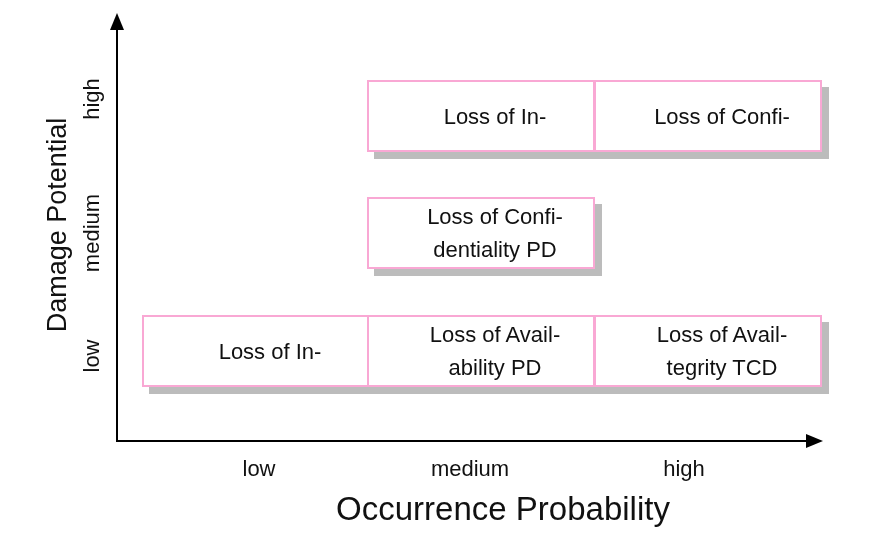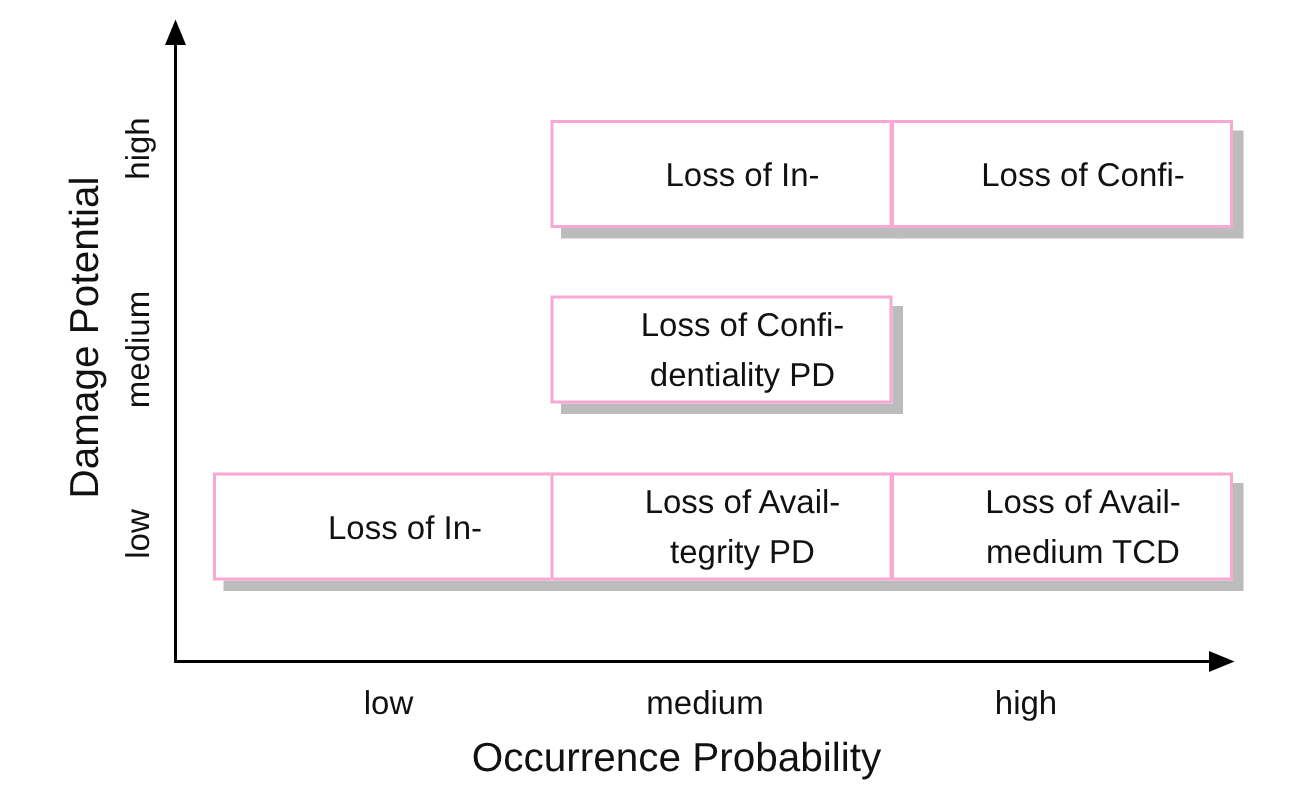--- a/index.html
+++ b/index.html
@@ -25,22 +25,22 @@
   .y-tick-high   { top:99px; }
   .y-tick-medium { top:233px; }
   .y-tick-low    { top:356px; }
 
   
   .x-tick { position:absolute; top:456px; transform:translateX(-50%);
             font-size:22px; white-space:nowrap; }
   .x-tick-low    { left:259px; }
   .x-tick-medium { left:470px; }
   .x-tick-high   { left:684px; }
-  .x-title { position:absolute; left:451px; top:490px; transform:translateX(-50%);
-             font-size:27px; white-space:nowrap; }
+  .x-title { position:absolute; left:503px; top:490px; transform:translateX(-50%);
+             font-size:33px; white-space:nowrap; }
 
   
   .box { position:absolute; width:196px; height:68px;
          background:#ffffff; border:2px solid #f9a8d4;
          box-shadow:7px 7px 0 #bcbcbc;
          display:flex; flex-direction:column; align-items:center; justify-content:center;
          font-size:22px; line-height:33px; text-align:center; white-space:nowrap;padding-left:28px; }
   .box-1 { left:367px; top:80px;  }
   .box-2 { left:594px; top:80px;  }
   .box-3 { left:367px; top:197px; }
@@ -76,20 +76,20 @@
   </div>
   <div class="box box-3">
     <span>Loss of Confi-</span>
     <span>dentiality PD</span>
   </div>
   <div class="box box-4">
     <span>Loss of In-</span>
   </div>
   <div class="box box-5">
     <span>Loss of Avail-</span>
-    <span>tegrity PD</span>
+    <span>ability PD</span>
   </div>
   <div class="box box-6">
     <span>Loss of Avail-</span>
-    <span>medium TCD</span>
+    <span>tegrity TCD</span>
   </div>
 
 </div>
 
 </body></html>

